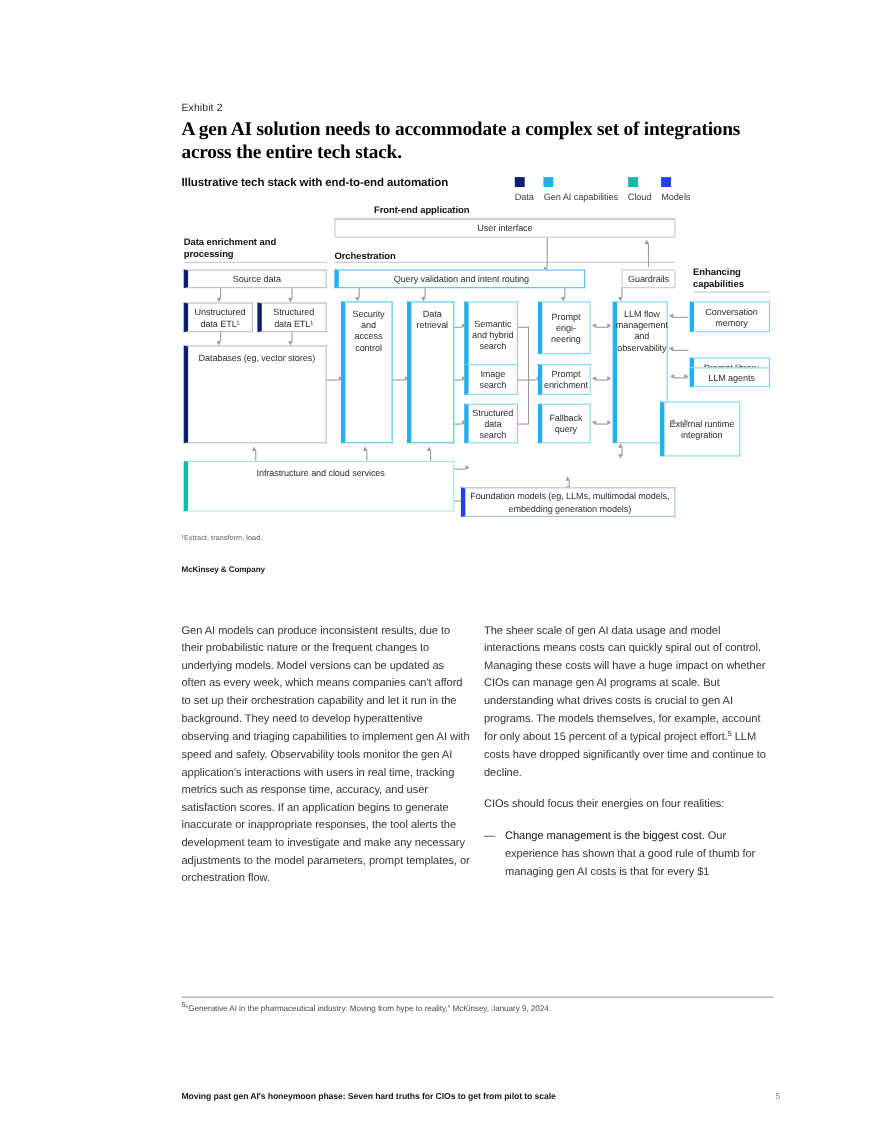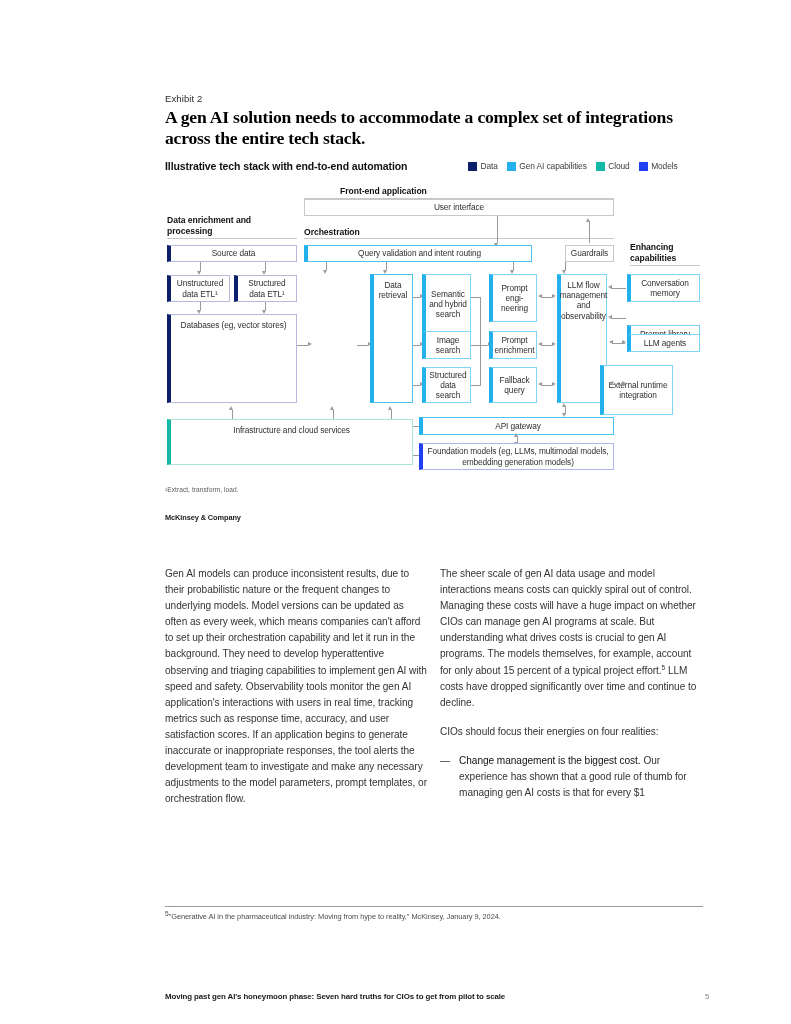--- a/index.html
+++ b/index.html
@@ -10,21 +10,21 @@
   .abs{position:absolute;}
   .serif{font-family:"Liberation Serif",serif;}
 
   
   #exhibit-label{left:165px;top:93px;font-size:9.5px;letter-spacing:.1px;color:#2b2b2b;}
   #exhibit-title{left:165px;top:107px;width:540px;font-size:17.6px;font-weight:700;line-height:21px;color:#000000;letter-spacing:-.2px;}
   #chart-subtitle{left:165px;top:160px;font-size:10.5px;font-weight:700;color:#111;letter-spacing:-.1px;}
 
   
   #legend{left:468px;top:161px;display:flex;align-items:center;gap:9px;}
-  .legend-item{display:flex;align-items:center;gap:3.5px;}
+  .legend-item{display:flex;gap:3.5px;flex-direction:column;}
   .legend-swatch{width:9px;height:9px;display:block;}
   .legend-label{font-size:8.4px;color:#3c3c3c;white-space:nowrap;letter-spacing:-.1px;}
 
   
   #diagram{left:0;top:0;width:791px;height:530px;}
 
   .grp-title{position:absolute;font-size:8.6px;font-weight:700;color:#111;line-height:10.5px;letter-spacing:-.05px;}
   .grp-rule{position:absolute;height:1px;background:#c8c8c8;}
 
   .node{position:absolute;box-sizing:border-box;background:#fff;border:1px solid #b9c0dc;
@@ -147,20 +147,21 @@
 
     <div class="ln v" style="left:326px;top:262px;height:8px;"></div>
     <div class="ah down" style="left:323.2px;top:270px;"></div>
     <div class="ln v" style="left:386px;top:262px;height:8px;"></div>
     <div class="ah down" style="left:383.2px;top:270px;"></div>
     <div class="ln v" style="left:513px;top:262px;height:8px;"></div>
     <div class="ah down" style="left:510.2px;top:270px;"></div>
     <div class="ln v" style="left:565px;top:262px;height:8px;"></div>
     <div class="ah down" style="left:562.2px;top:270px;"></div>
 
+    <div class="node outline-gen top-align" style="left:310px;top:274px;width:47px;height:129px;">Security and access control</div>
 
     <div class="ln h" style="left:357px;top:345px;width:11px;"></div>
     <div class="ah right" style="left:368px;top:342.2px;"></div>
 
     <div class="node outline-gen top-align" style="left:370px;top:274px;width:43px;height:129px;">Data retrieval</div>
 
     <div class="ln h" style="left:413px;top:297px;width:7px;"></div>
     <div class="ah right" style="left:420px;top:294.2px;"></div>
     <div class="ln h" style="left:413px;top:345px;width:7px;"></div>
     <div class="ah right" style="left:420px;top:342.2px;"></div>
@@ -222,21 +223,20 @@
     <div class="ln v" style="left:391px;top:410px;height:9px;"></div>
     <div class="ah up" style="left:388.2px;top:406px;"></div>
 
     <div class="node bar-cloud top-align" style="left:167px;top:419px;width:246px;height:46px;">Infrastructure and cloud services</div>
 
     <div class="ln h" style="left:413px;top:426px;width:10px;"></div>
     <div class="ah right" style="left:423px;top:423.2px;"></div>
     <div class="ln h" style="left:413px;top:455px;width:10px;"></div>
     <div class="ah right" style="left:423px;top:452.2px;"></div>
 
-    <div class="node outline-gen" style="left:419px;top:417px;width:195px;height:18px;">API gateway</div>
 
     <div class="ln v" style="left:565px;top:406px;height:8px;"></div>
     <div class="ah up" style="left:562.2px;top:403px;"></div>
     <div class="ah down" style="left:562.2px;top:413px;"></div>
 
     <div class="ln v" style="left:517px;top:436px;height:7px;"></div>
     <div class="ah up" style="left:514.2px;top:433px;"></div>
     <div class="ah down" style="left:514.2px;top:442px;"></div>
 
     <div class="node bar-models" style="left:419px;top:443px;width:195px;height:27px;">Foundation models (eg, LLMs, multimodal models, embedding generation models)</div>

